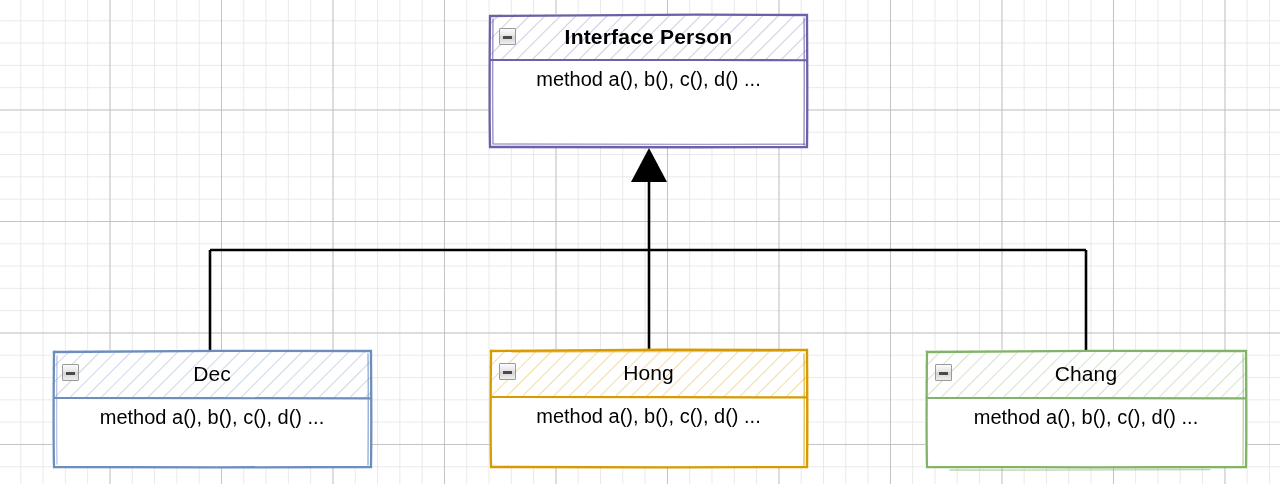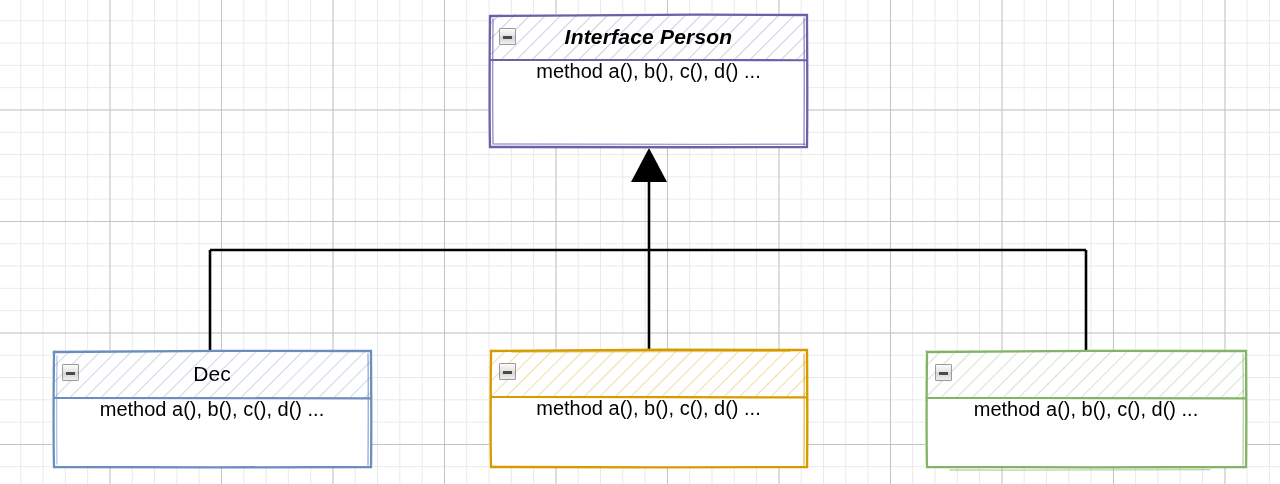--- a/index.html
+++ b/index.html
@@ -59,32 +59,31 @@
     justify-content: center;
   }
   .node-title {
     font-size: 21px;
     color: #000000;
     letter-spacing: 0.1px;
     white-space: nowrap;
   }
   .node-title.iface {
     font-weight: bold;
-    font-style: italic;
     font-size: 21px;
     letter-spacing: 0.2px;
   }
   .node-body {
     position: absolute;
     left: 0;
     right: 0;
     display: flex;
     align-items: flex-start;
     justify-content: center;
-    padding-top: 0;
+    padding-top: 8px;
   }
   .node-method {
     font-size: 20px;
     color: #000000;
     white-space: nowrap;
   }
 
   
   .collapse-icon {
     position: absolute;
@@ -211,25 +210,31 @@
     <div class="node-header" style="height:48px;">
       <span class="node-title">Dec</span>
     </div>
     <div class="node-body" style="top:48px; height:70px;">
       <span class="node-method">method a(), b(), c(), d() ...</span>
     </div>
   </div>
 
   <div class="node" style="left:489px; top:349px; width:319px; height:119px;">
     <div class="collapse-icon" style="left:10px; top:14px;"></div>
+    <div class="node-header" style="height:48px;">
+      <span class="node-title">Hong</span>
+    </div>
     <div class="node-body" style="top:48px; height:71px;">
       <span class="node-method">method a(), b(), c(), d() ...</span>
     </div>
   </div>
 
   <div class="node" style="left:925px; top:350px; width:322px; height:118px;">
     <div class="collapse-icon" style="left:10px; top:14px;"></div>
+    <div class="node-header" style="height:48px;">
+      <span class="node-title">Chang</span>
+    </div>
     <div class="node-body" style="top:48px; height:70px;">
       <span class="node-method">method a(), b(), c(), d() ...</span>
     </div>
   </div>
 
 </div>
 
 </body></html>

